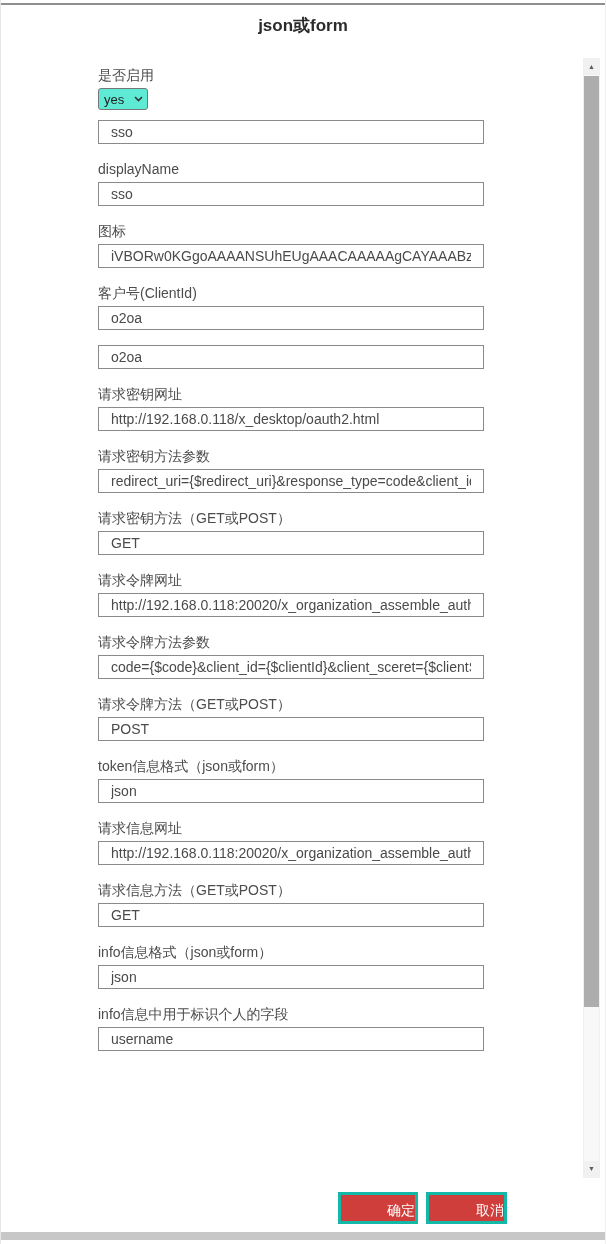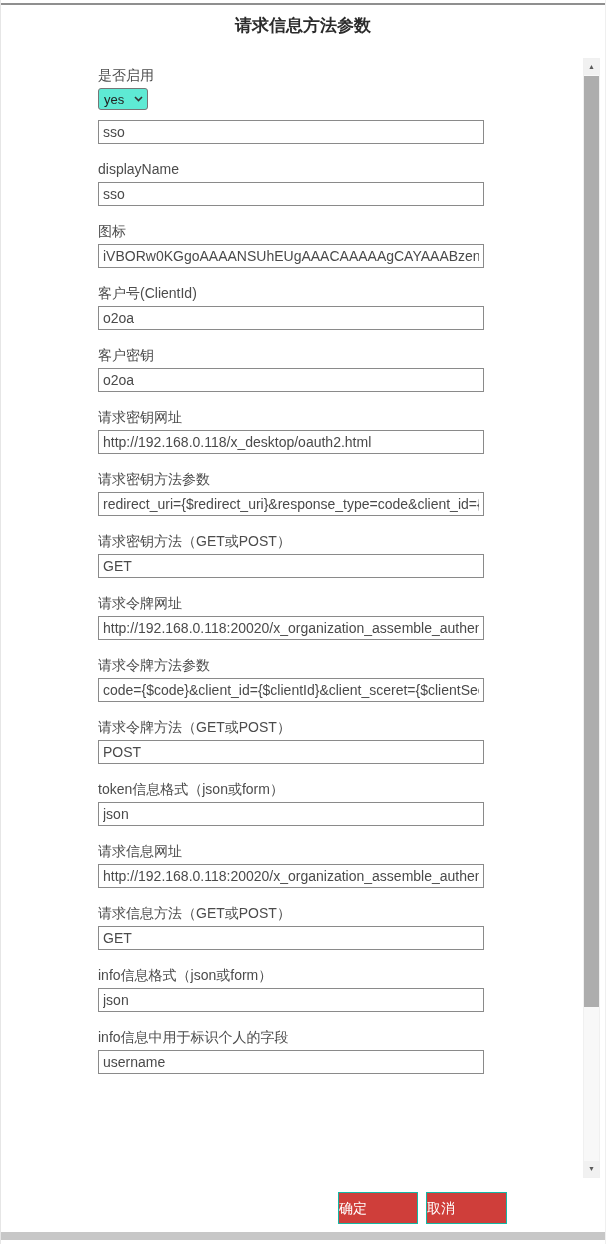--- a/index.html
+++ b/index.html
@@ -19,21 +19,21 @@
     overflow:hidden; padding:10px 0 0 96px; background:#fff;
   }
   .field { margin-bottom:15px; }
   .field.select-field { margin-bottom:10px; }
   .field .label {
     font-size:14px; line-height:20px; color:#4c4c4c; margin-bottom:3px;
   }
   .field.select-field .label { line-height:18px; margin-bottom:4px; }
   .field input[type="text"] {
     width:386px; height:24px; border:1px solid #8a8a8a; border-radius:0;
-    padding:1px 4px; font-size:14px; color:#4a4a4a; background:#fff; outline:none;
+    padding:1px 12px; font-size:14px; color:#4a4a4a; background:#fff; outline:none;
     font-family:"Liberation Sans","DejaVu Sans",sans-serif;
   }
   .select-wrap { position:relative; display:inline-block; }
   .select-wrap select {
     -webkit-appearance:none; appearance:none;
     width:50px; height:22px; border:1px solid #767676; border-radius:3px;
     background:#5eead4; font-size:13px; color:#222; padding:0 16px 0 5px; outline:none;
     font-family:"Liberation Sans","DejaVu Sans",sans-serif;
   }
   .select-chevron {
@@ -49,45 +49,45 @@
     position:absolute; left:0; width:15px; height:16px; background:#f1f1f1;
     color:#5a5a5a; font-size:7px; text-align:center; line-height:16px;
   }
   .scroll-btn.up { top:0; }
   .scroll-btn.down { bottom:0; }
   .scroll-thumb {
     position:absolute; left:0; top:17px; width:15px; height:931px; background:#adadad;
   }
   
   .btn {
-    position:absolute; height:32px; border:1px solid #14b8a6; background:#cf3e3a;
-    color:#fff; font-size:14px; text-align:left; line-height:30px; cursor:pointer;
+    position:absolute; height:32px; border:3px solid #14b8a6; background:#cf3e3a;
+    color:#fff; font-size:14px; text-align:right; line-height:30px; cursor:pointer;
     font-family:"Liberation Sans","DejaVu Sans",sans-serif;
   }
   .btn.ok { left:337px; top:1192px; width:80px; }
   .btn.cancel { left:425px; top:1192px; width:81px; }
   .bottom-strip { position:absolute; left:0; right:0; top:1232px; height:8px; background:#c7c7c7; }
 </style>
 </head>
 <body>
 
 <div class="window">
   <div class="top-line"></div>
-  <div class="dialog-title">请求信息方法参数</div>
+  <div class="dialog-title">json或form</div>
 
   <div class="scroll-area">
     <div id="oauth-form">
         <div class="field select-field"><div class="label">是否启用</div><span class="select-wrap"><select><option>yes</option></select><span class="select-chevron"><svg width="9" height="6" viewBox="0 0 9 6">
                 <polyline points="1,1 4.5,4.5 8,1" fill="none" stroke="#333" stroke-width="1.6"></polyline>
               </svg></span></span></div>
         <div class="field"><input type="text" value="sso" style=""></div>
         <div class="field"><div class="label">displayName</div><input type="text" value="sso" style=""></div>
         <div class="field"><div class="label">图标</div><input type="text" value="iVBORw0KGgoAAAANSUhEUgAAACAAAAAgCAYAAABzenr0AAAA" style=""></div>
         <div class="field"><div class="label">客户号(ClientId)</div><input type="text" value="o2oa" style=""></div>
-        <div class="field"><div class="label">客户密钥</div><input type="text" value="o2oa" style=""></div>
+        <div class="field"><input type="text" value="o2oa" style=""></div>
         <div class="field"><div class="label">请求密钥网址</div><input type="text" value="http://192.168.0.118/x_desktop/oauth2.html" style=""></div>
         <div class="field"><div class="label">请求密钥方法参数</div><input type="text" value="redirect_uri={$redirect_uri}&amp;response_type=code&amp;client_id={$clientId}" style=""></div>
         <div class="field"><div class="label">请求密钥方法（GET或POST）</div><input type="text" value="GET" style=""></div>
         <div class="field"><div class="label">请求令牌网址</div><input type="text" value="http://192.168.0.118:20020/x_organization_assemble_authentication" style=""></div>
         <div class="field"><div class="label">请求令牌方法参数</div><input type="text" value="code={$code}&amp;client_id={$clientId}&amp;client_sceret={$clientSecret}" style=""></div>
         <div class="field"><div class="label">请求令牌方法（GET或POST）</div><input type="text" value="POST" style=""></div>
         <div class="field"><div class="label">token信息格式（json或form）</div><input type="text" value="json" style=""></div>
         <div class="field"><div class="label">请求信息网址</div><input type="text" value="http://192.168.0.118:20020/x_organization_assemble_authentication" style=""></div>
         <div class="field"><div class="label">请求信息方法（GET或POST）</div><input type="text" value="GET" style=""></div>
         <div class="field"><div class="label">info信息格式（json或form）</div><input type="text" value="json" style=""></div>

